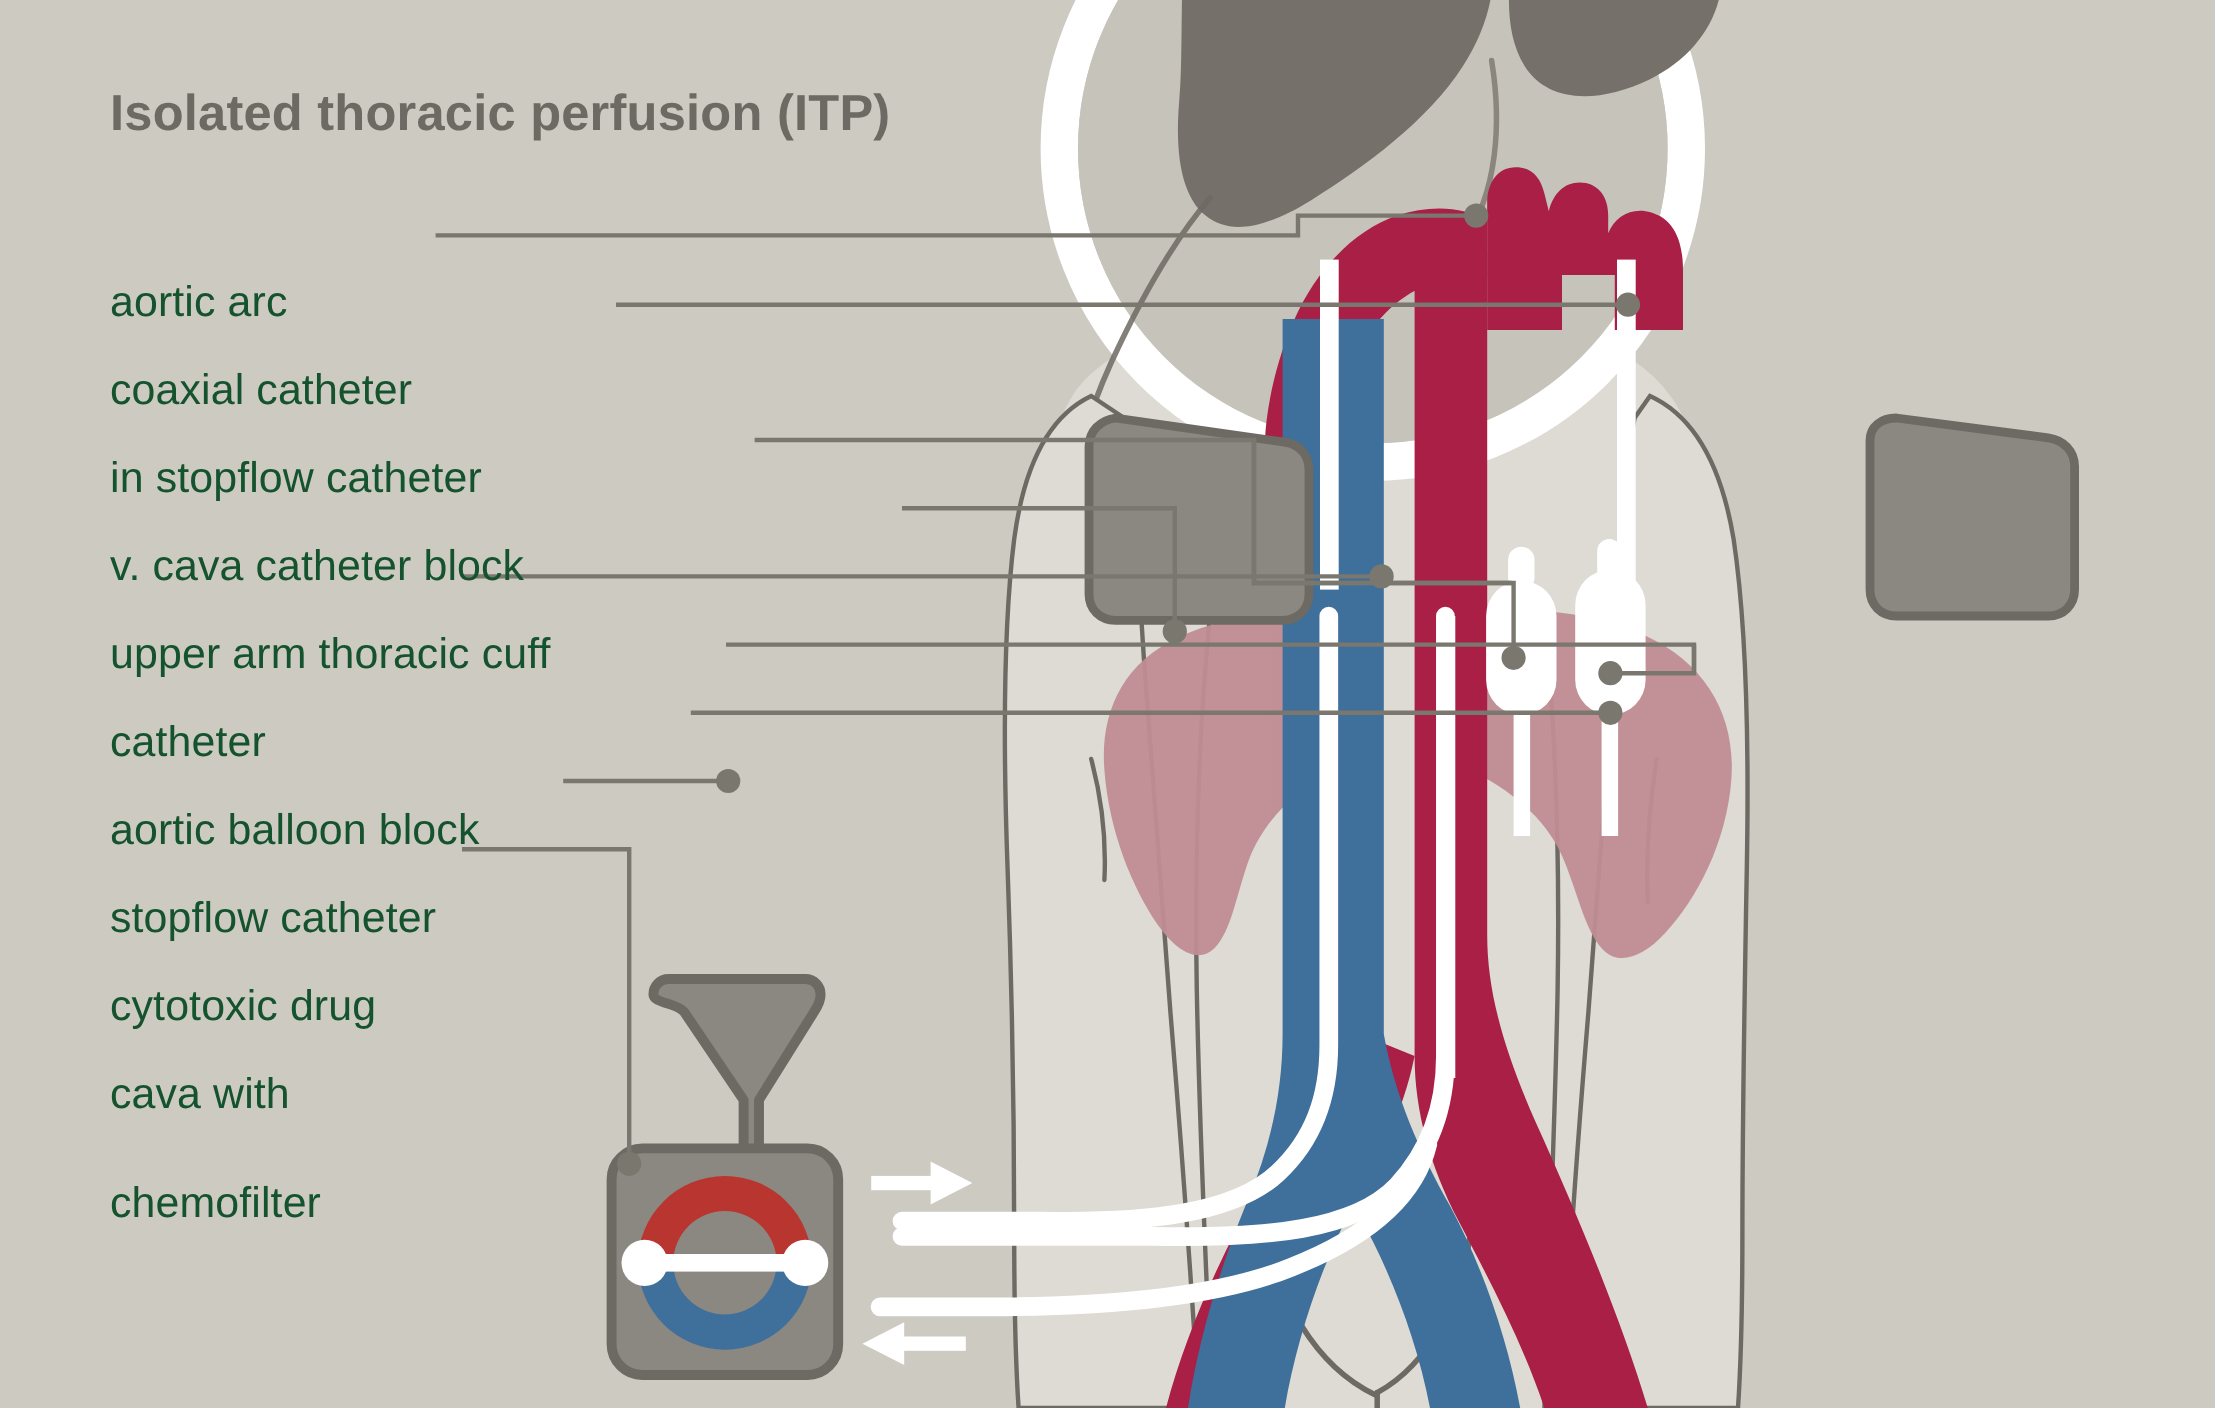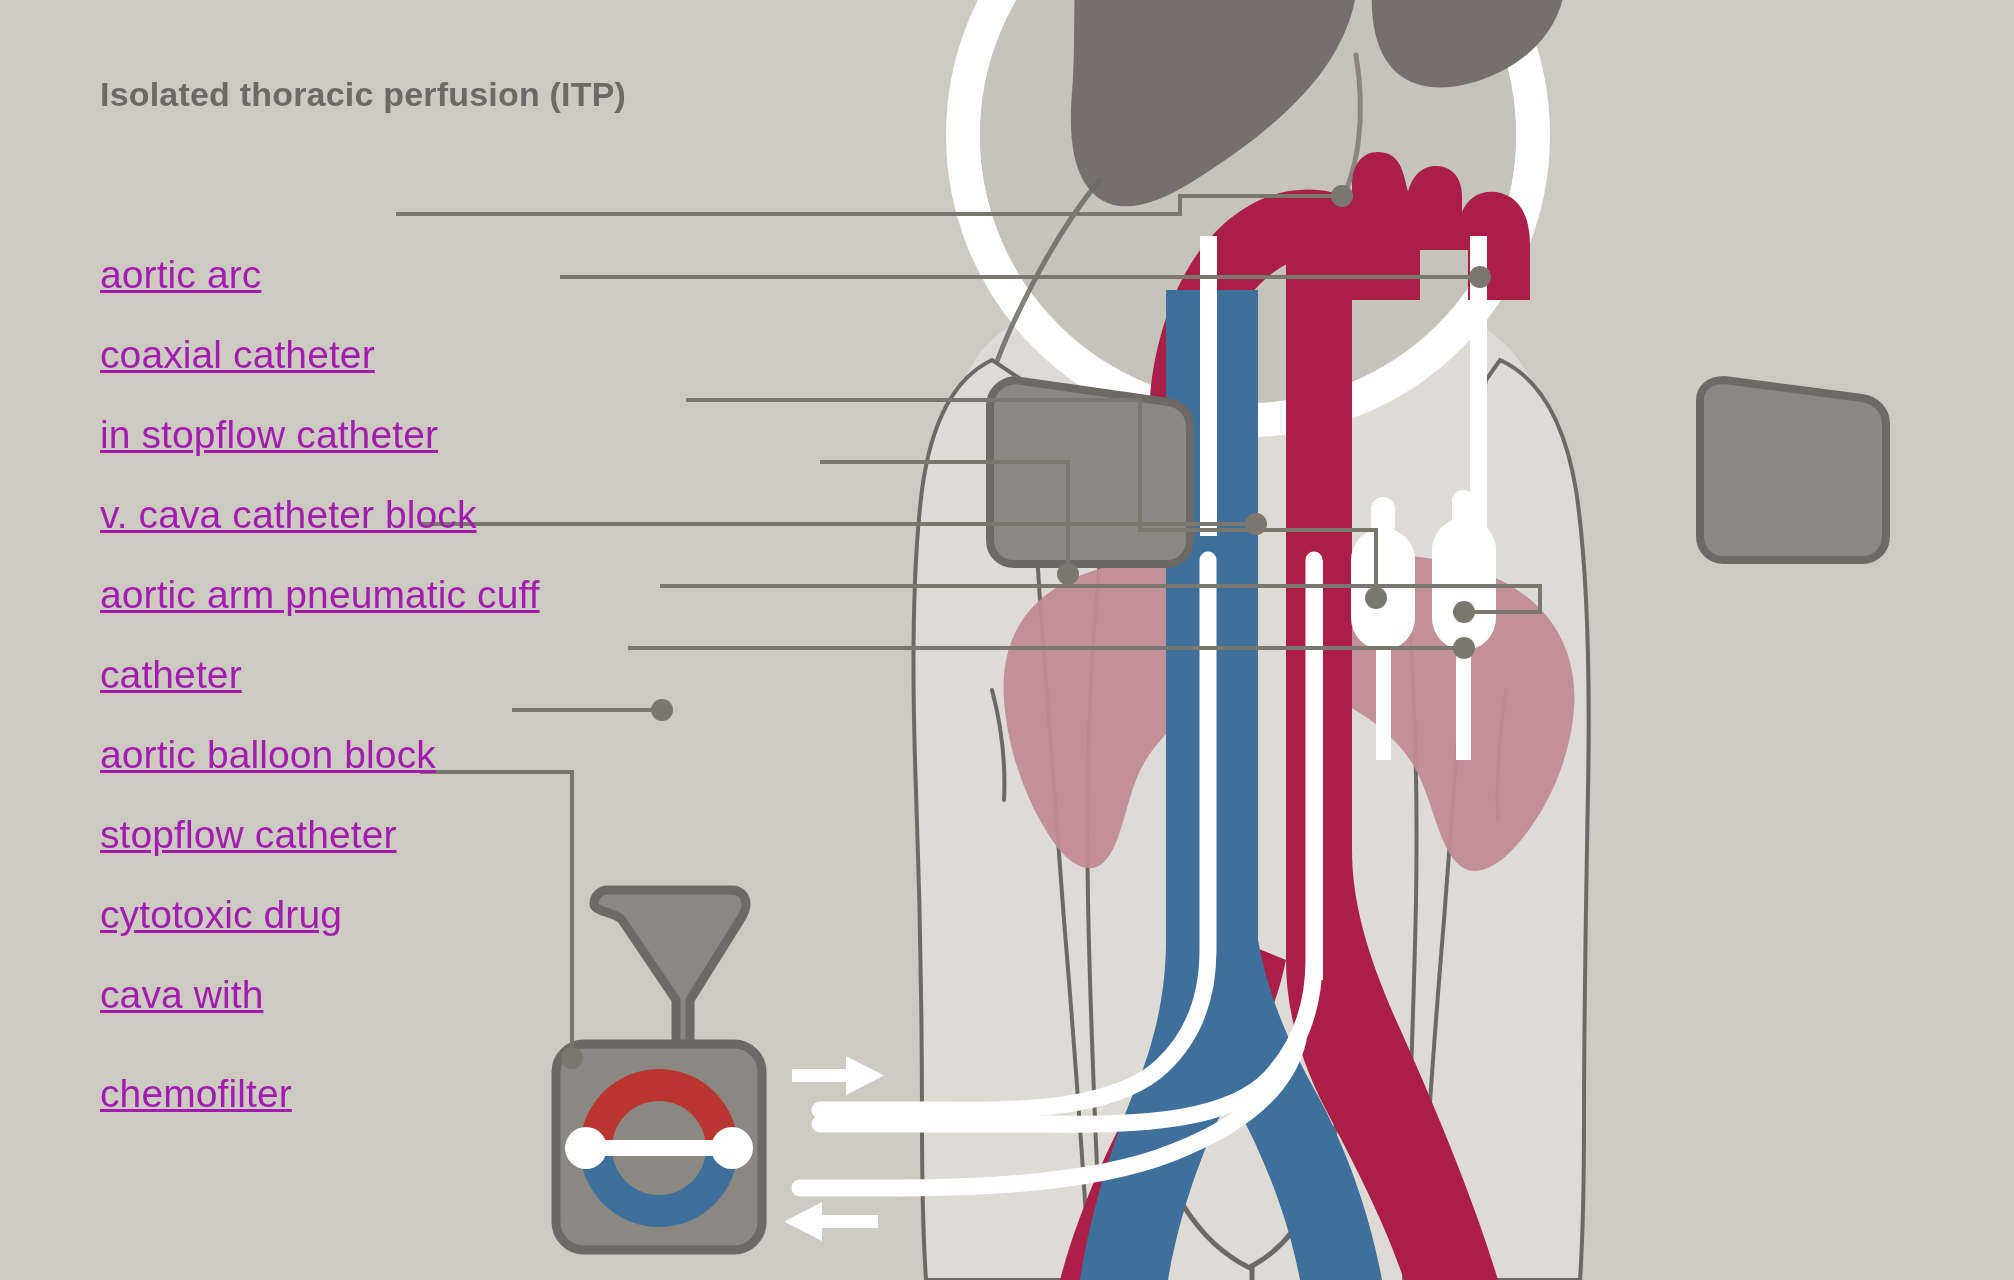--- a/index.html
+++ b/index.html
@@ -11,29 +11,28 @@
     overflow:hidden;
     position:relative;
   }
   #stage{position:absolute;inset:0;width:2014px;height:1280px;}
   #svgroot{position:absolute;left:0;top:0;width:2014px;height:1280px;display:block;}
 
   
   .txt-layer{position:absolute;left:0;top:0;width:2014px;height:1280px;pointer-events:none;}
   .title{
     position:absolute;left:100px;top:75px;
-    font-size:34px;font-weight:bold;color:#6d6a63;
+    font-size:46px;font-weight:bold;color:#6d6a63;
     letter-spacing:.2px;white-space:nowrap;
   }
   .lbl{
     position:absolute;
-    font-size:39px;color:#a21caf;
+    font-size:39px;color:#14532d;
     white-space:nowrap;line-height:1;
     letter-spacing:.1px;
-    text-decoration:underline;
   }
 </style>
 </head>
 <body>
 
 <div id="stage">
 
 <svg id="svgroot" viewBox="0 0 2014 1280" xmlns="http://www.w3.org/2000/svg">
   <defs>
     <clipPath id="frameClip">
@@ -341,21 +340,21 @@
   </g>
 </svg>
 
 <div class="txt-layer">
   <div class="title">Isolated thoracic perfusion (ITP)</div>
 
   <div class="lbl" style="left:100px;top:255px">aortic arc</div>
   <div class="lbl" style="left:100px;top:335px">coaxial catheter</div>
   <div class="lbl" style="left:100px;top:415px">in stopflow catheter</div>
   <div class="lbl" style="left:100px;top:495px">v. cava catheter block</div>
-  <div class="lbl" style="left:100px;top:575px">aortic arm pneumatic cuff</div>
+  <div class="lbl" style="left:100px;top:575px">upper arm thoracic cuff</div>
   <div class="lbl" style="left:100px;top:655px">catheter</div>
   <div class="lbl" style="left:100px;top:735px">aortic balloon block</div>
   <div class="lbl" style="left:100px;top:815px">stopflow catheter</div>
   <div class="lbl" style="left:100px;top:895px">cytotoxic drug</div>
   <div class="lbl" style="left:100px;top:975px">cava with</div>
   <div class="lbl" style="left:100px;top:1074px">chemofilter</div>
 </div>
 
 </div>
 

